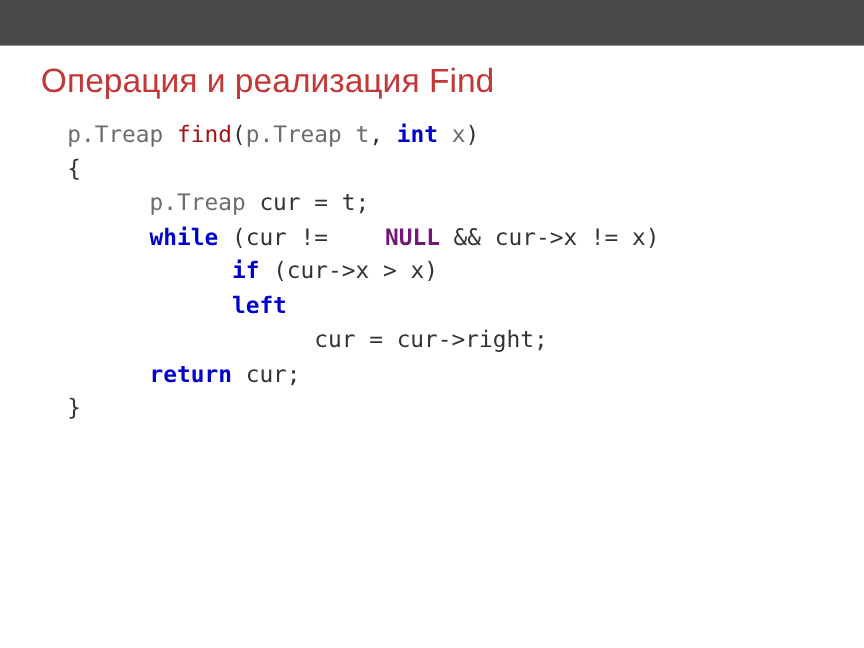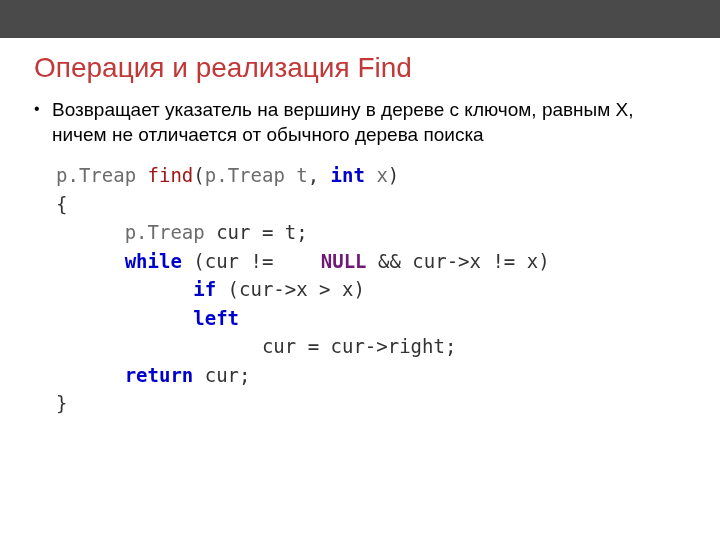--- a/index.html
+++ b/index.html
@@ -60,21 +60,20 @@
 </style>
 </head>
 <body>
 
 <div class="topbar"></div>
 
 <div class="slide">
 
   <h1 class="title">Операция и реализация Find</h1>
 
-  <div class="bullet">Возвращает указатель на вершину в дереве с ключом, равным X, ничем не отличается от обычного дерева поиска</div>
 
   <div class="code">
     <div class="line"><span class="t-type">p.Treap</span> <span class="t-func">find</span><span class="t-plain">(</span><span class="t-type">p.Treap</span><span class="t-param"> t</span><span class="t-plain">, </span><span class="t-kw">int</span><span class="t-param"> x</span><span class="t-plain">)</span></div>
     <div class="line"><span class="t-plain">{</span></div>
     <div class="line">      <span class="t-type">p.Treap</span><span class="t-plain"> cur = t;</span></div>
     <div class="line">      <span class="t-kw">while</span><span class="t-plain"> (cur != </span><span class="t-null">NULL</span><span class="t-plain"> &amp;&amp; cur-&gt;x != x)</span></div>
     <div class="line">            <span class="t-kw">if</span><span class="t-plain"> (cur-&gt;x &gt; x)</span></div>
     <div class="line">            <span class="t-kw">left</span></div>
     <div class="line">                  <span class="t-plain">cur = cur-&gt;right;</span></div>
     <div class="line">      <span class="t-kw">return</span><span class="t-plain"> cur;</span></div>

